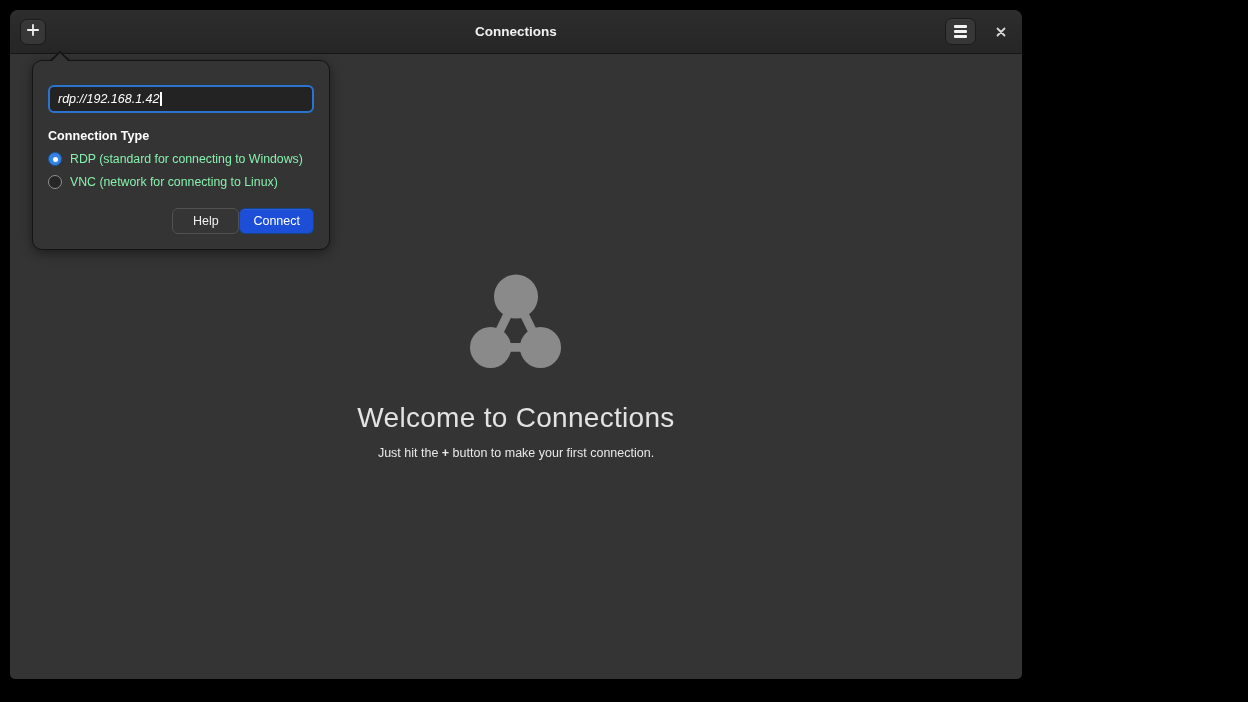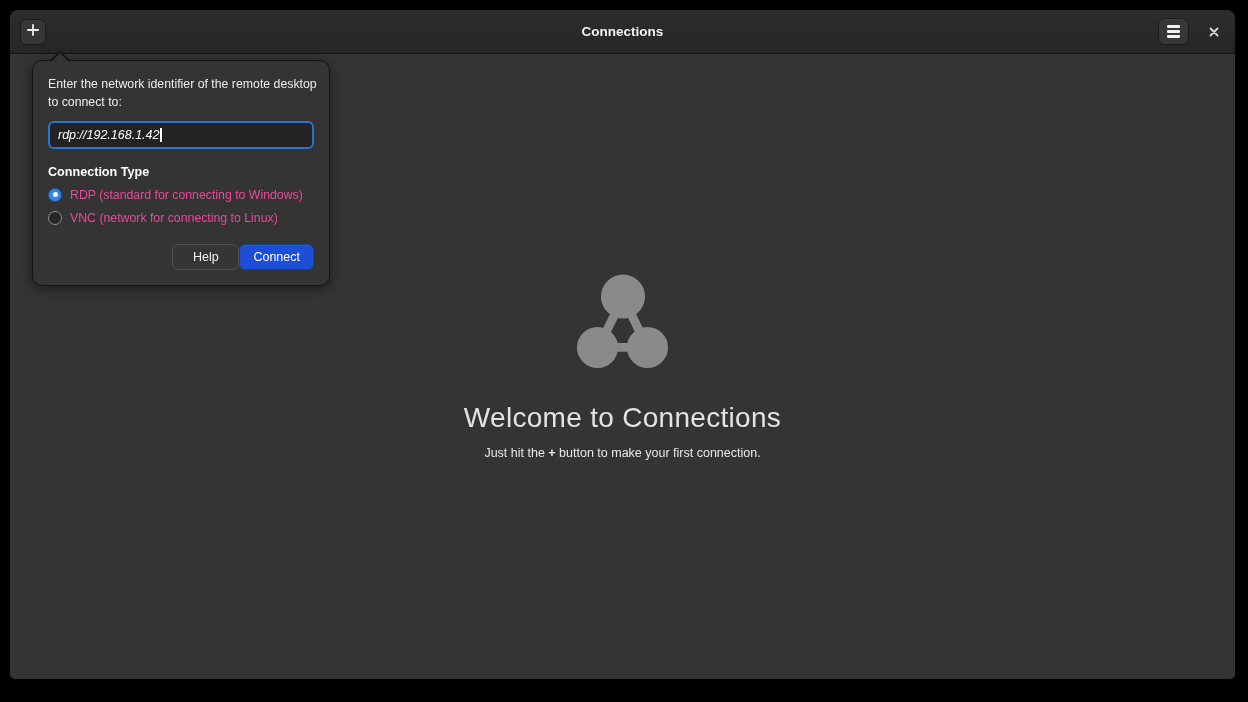--- a/index.html
+++ b/index.html
@@ -6,21 +6,21 @@
   html, body {
     width: 1248px; height: 702px;
     background: #000;
     font-family: "Liberation Sans", sans-serif;
     overflow: hidden;
     position: relative;
   }
   .window {
     position: absolute;
     left: 10px; top: 10px;
-    width: 1225px; height: 669px;
+    width: 1012px; height: 669px;
     background: #343434;
     border-radius: 9px 9px 5px 5px;
     box-shadow: 0 4px 18px rgba(0,0,0,0.7);
   }
   
   .headerbar {
     position: relative;
     height: 44px;
     background: linear-gradient(to bottom, #2d2d2d, #262626);
     border-bottom: 1px solid #161616;
@@ -145,21 +145,21 @@
     left: 50%; top: 50%;
     width: 5px; height: 5px;
     margin: -2.5px 0 0 -2.5px;
     border-radius: 50%;
     background: #ffffff;
   }
   .radio.unchecked {
     background: #262626;
     border: 1px solid #909090;
   }
-  .radio-label { font-size: 12.3px; color: #ec4899; }
+  .radio-label { font-size: 12.3px; color: #86efac; }
   .button-row {
     margin-top: 19px;
     display: flex;
     justify-content: flex-end;
     align-items: center;
   }
   .btn {
     height: 26px;
     min-width: 67px;
     padding: 0 13px;
@@ -231,21 +231,20 @@
           </svg>
         </span>
       </div>
     </div>
   </div>
 
   <div class="popover">
     <div class="popover-arrow-outer"></div>
     <div class="popover-arrow-inner"></div>
 
-    <div class="popover-prompt">Enter the network identifier of the remote desktop to connect to:</div>
 
     <div class="entry">
       <span class="entry-text">rdp://192.168.1.42</span>
       <span class="caret"></span>
     </div>
 
     <div class="section-title">Connection Type</div>
 
     <div class="radio-row">
       <span class="radio checked"></span>

